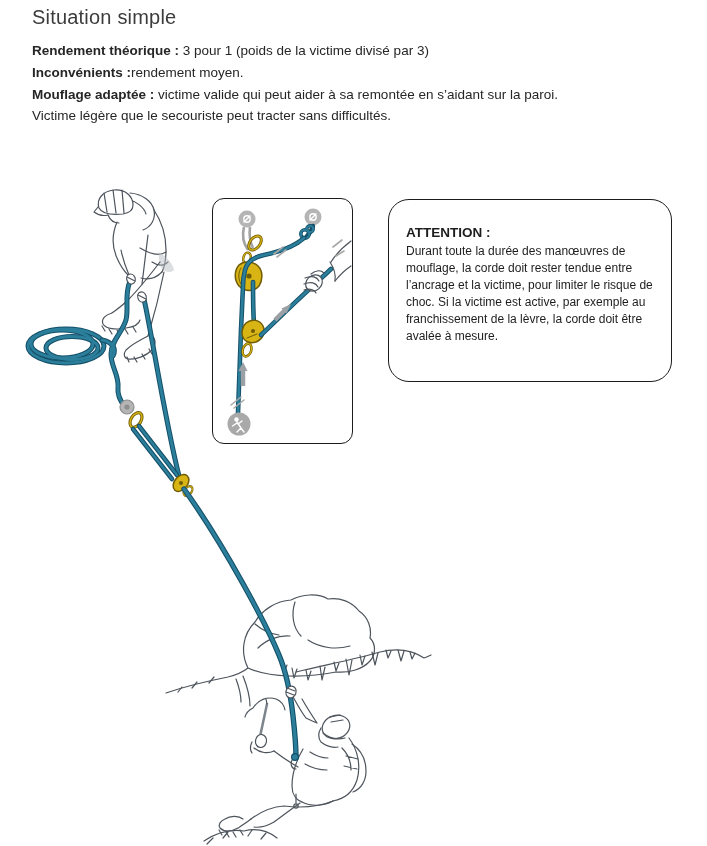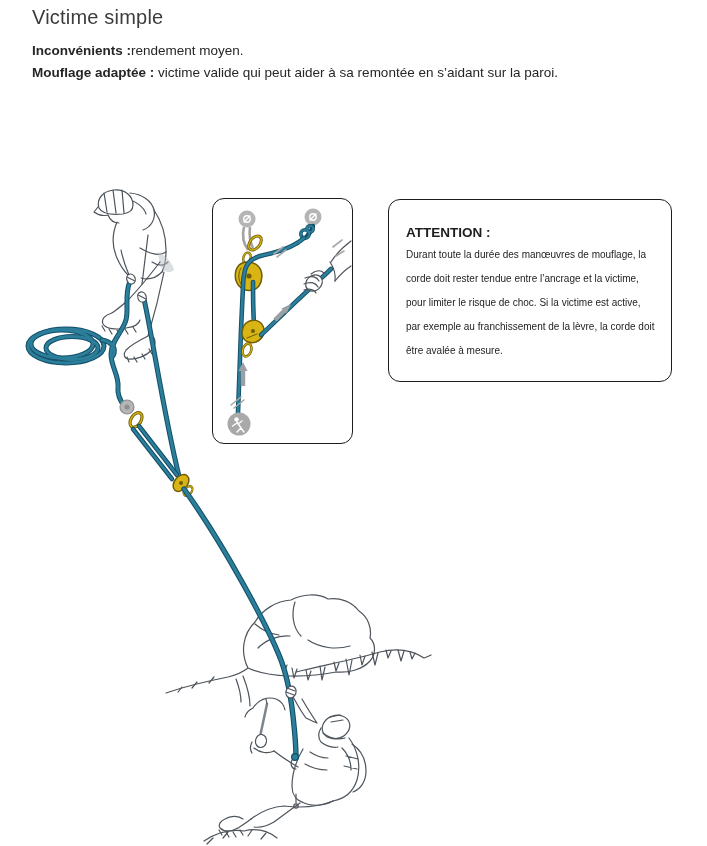--- a/index.html
+++ b/index.html
@@ -23,25 +23,25 @@
     font-size:13.5px; line-height:21.8px; color:var(--ink);
   }
   .intro p{margin:0}
   .intro strong{font-weight:700}
   .inset-box{
     position:absolute; left:212px; top:198px; width:141px; height:246px;
     border:1.5px solid #1c1c1c; border-radius:12px; background:#fff; z-index:1;
   }
   .attention-box{
     position:absolute; left:388px; top:199px; width:284px; height:183px;
-    border:1.5px solid #1c1c1c; border-radius:12px; background:#fff; z-index:3;
+    border:1.5px solid #1c1c1c; border-radius:21px; background:#fff; z-index:3;
     padding:25px 14px 0 17px; color:#1d1d1d;
   }
   .attention-heading{font-size:13.5px; font-weight:700; margin-bottom:3px}
-  .attention-body{font-size:10px; line-height:24px}
+  .attention-body{font-size:12px; line-height:17px}
   svg.figure{
     position:absolute; left:0; top:0; width:707px; height:846px;
     z-index:2; pointer-events:none;
   }
   .la{fill:none;stroke:var(--la);stroke-width:1.2;stroke-linecap:round;stroke-linejoin:round}
   .law{fill:#fff;stroke:var(--la);stroke-width:1.2;stroke-linecap:round;stroke-linejoin:round}
   .rd{fill:none;stroke:var(--rope-dark);stroke-linecap:round}
   .rt{fill:none;stroke:var(--rope);stroke-linecap:round}
   .hw{fill:var(--hw);stroke:var(--hw-dark);stroke-width:1.5}
   .cbo{fill:none;stroke:var(--hw-dark);stroke-linecap:round}
@@ -49,25 +49,27 @@
   .ar{stroke:var(--gray);stroke-width:4.5;fill:none;stroke-linecap:butt}
   .arh{fill:var(--gray);stroke:none}
   .tick{stroke:#a8a8a8;stroke-width:1.6;fill:none;stroke-linecap:round}
   .wht{stroke:#fff;fill:none;stroke-width:1.4;stroke-linecap:round}
 </style>
 </head>
 <body>
 
 <div class="page">
 
-  <h1 class="title">Victime simple</h1>
+  <h1 class="title">Situation simple</h1>
 
   <div class="intro">
+    <p><strong>Rendement théorique :</strong><span> 3 pour 1 (poids de la victime divisé par 3)</span></p>
     <p><strong>Inconvénients :</strong><span>rendement moyen.</span></p>
     <p><strong>Mouflage adaptée :</strong><span> victime valide qui peut aider à sa remontée en s’aidant sur la paroi.</span></p>
+    <p><strong></strong><span>Victime légère que le secouriste peut tracter sans difficultés.</span></p>
   </div>
 
   <div class="inset-box"></div>
 
   <div class="attention-box">
     <div class="attention-heading">ATTENTION :</div>
     <div class="attention-body">Durant toute la durée des manœuvres de mouflage, la corde doit rester tendue entre l’ancrage et la victime, pour limiter le risque de choc. Si la victime est active, par exemple au franchissement de la lèvre, la corde doit être avalée à mesure.</div>
   </div>
 
   <svg class="figure" viewBox="0 0 707 846">

